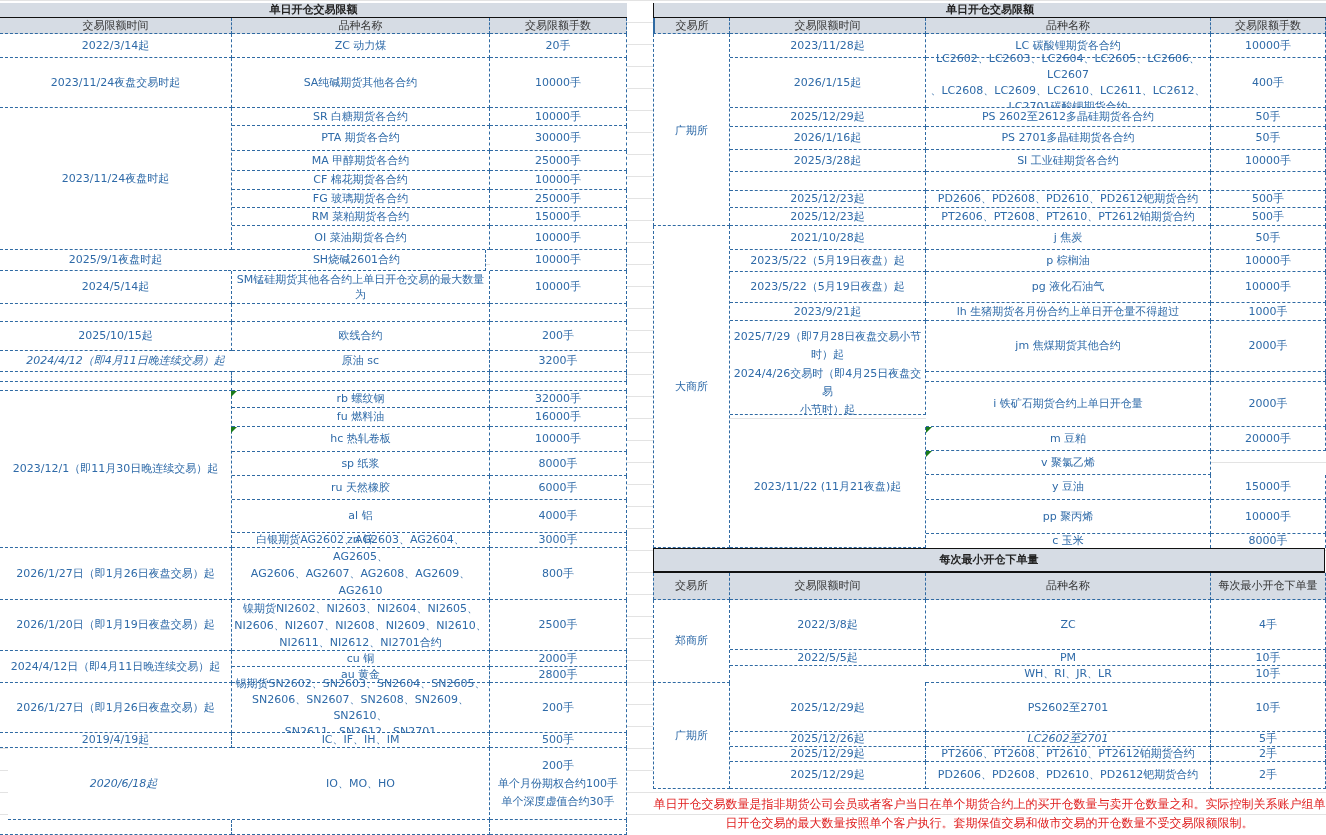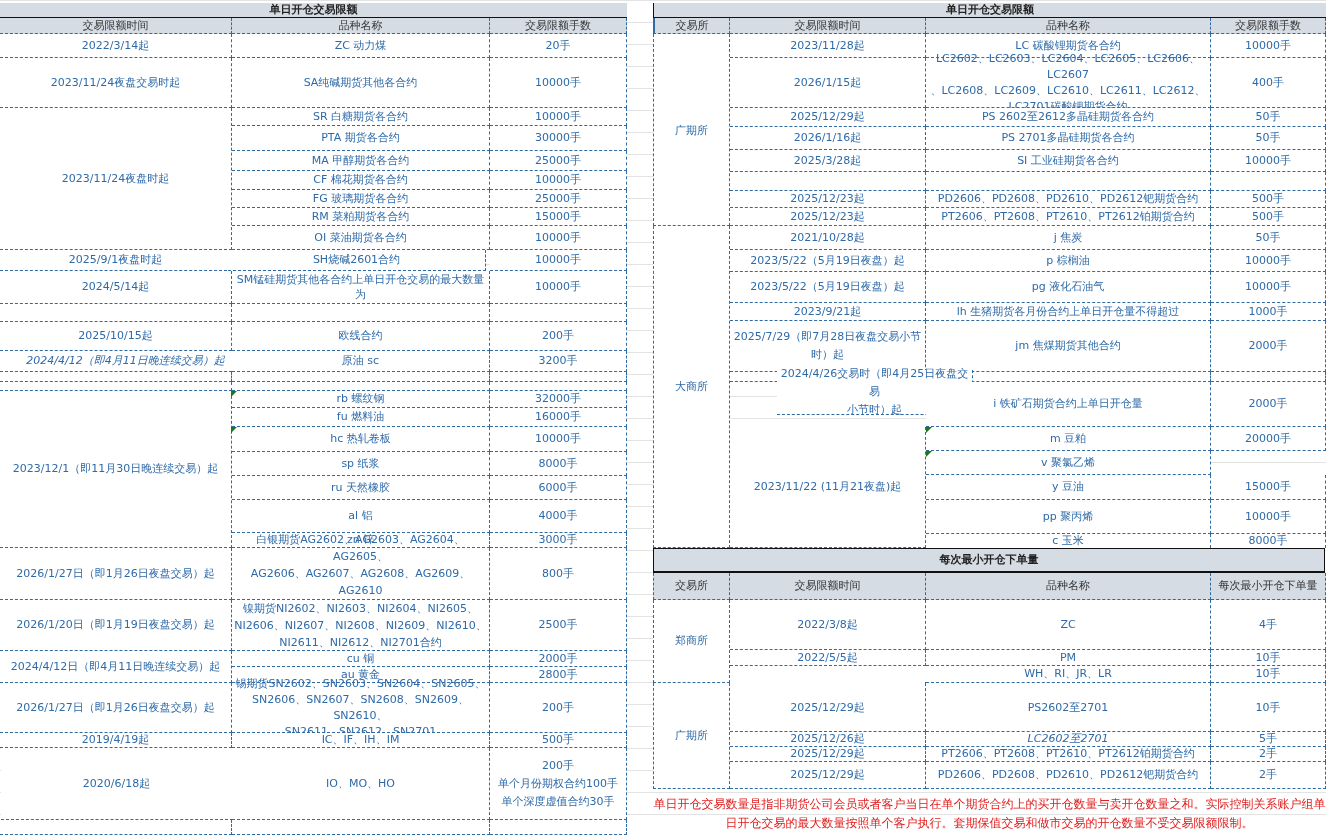--- a/index.html
+++ b/index.html
@@ -118,21 +118,21 @@
 <div class="c" style="left:0;top:683px;width:232px;height:50px;">2026/1/27日（即1月26日夜盘交易）起</div>
 <div class="c" style="left:232px;top:683px;width:258px;height:50px;line-height:16px;">锡期货SN2602、SN2603、SN2604、SN2605、
 SN2606、SN2607、SN2608、SN2609、SN2610、
 SN2611、SN2612、SN2701</div>
 <div class="c" style="left:490px;top:683px;width:137px;height:50px;">200手</div>
 
 <div class="c" style="left:0;top:733px;width:232px;height:15px;">2019/4/19起</div>
 <div class="c" style="left:232px;top:733px;width:258px;height:15px;">IC、IF、IH、IM</div>
 <div class="c" style="left:490px;top:733px;width:137px;height:15px;">500手</div>
 
-<div class="c" style="left:1px;top:748px;width:232px;height:72px;">2020/6/18起</div>
+<div class="c" style="left:8px;top:748px;width:232px;height:72px;font-style:italic;">2020/6/18起</div>
 <div class="c" style="left:232px;top:748px;width:258px;height:72px;">IO、MO、HO</div>
 <div class="c" style="left:490px;top:748px;width:137px;height:72px;line-height:18px;">200手
 单个月份期权合约100手
 单个深度虚值合约30手</div>
 <div class="c" style="left:0;top:820px;width:232px;height:15px;"></div>
 <div class="c" style="left:232px;top:820px;width:258px;height:15px;"></div>
 <div class="c" style="left:490px;top:820px;width:137px;height:15px;"></div>
 
 <div class="c title" style="left:653px;top:3px;width:673px;height:16px;border-right:none;border-left:1px solid #111;">单日开仓交易限额</div>
 <div class="c hdr lborder" style="left:653px;top:18px;width:77px;height:16px;border-left:2px solid #2f6aa3;">交易所</div>
@@ -181,21 +181,21 @@
 <div class="c" style="left:730px;top:303px;width:196px;height:18px;">2023/9/21起</div>
 <div class="c" style="left:926px;top:303px;width:285px;height:18px;">lh 生猪期货各月份合约上单日开仓量不得超过</div>
 <div class="c" style="left:1211px;top:303px;width:115px;height:18px;">1000手</div>
 <div class="c" style="left:730px;top:321px;width:196px;height:51px;">2025/7/29（即7月28日夜盘交易小节
 时）起</div>
 <div class="c" style="left:926px;top:321px;width:285px;height:51px;">jm 焦煤期货其他合约</div>
 <div class="c" style="left:1211px;top:321px;width:115px;height:51px;">2000手</div>
 <div class="c" style="left:730px;top:372px;width:196px;height:10px;"></div>
 <div class="c" style="left:926px;top:372px;width:285px;height:10px;"></div>
 <div class="c" style="left:1211px;top:372px;width:115px;height:10px;"></div>
-<div class="c" style="left:730px;top:370px;width:196px;height:45px;margin-left:47px;">2024/4/26交易时（即4月25日夜盘交易
+<div class="c" style="left:730px;top:370px;width:196px;height:45px;">2024/4/26交易时（即4月25日夜盘交易
 小节时）起</div>
 <div class="c" style="left:926px;top:382px;width:285px;height:45px;">i 铁矿石期货合约上单日开仓量</div>
 <div class="c" style="left:1211px;top:382px;width:115px;height:45px;">2000手</div>
 <div class="c" style="left:730px;top:427px;width:196px;height:121px;">2023/11/22 (11月21夜盘)起</div>
 <div class="c" style="left:926px;top:427px;width:285px;height:24px;">m 豆粕</div>
 <div class="c" style="left:1211px;top:427px;width:115px;height:24px;">20000手</div>
 <div class="c" style="left:926px;top:451px;width:285px;height:24px;">v 聚氯乙烯</div>
 <div class="c" style="left:1211px;top:451px;width:115px;height:24px;margin-top:38px;">18000手</div>
 <div class="c" style="left:926px;top:475px;width:285px;height:25px;">y 豆油</div>
 <div class="c" style="left:1211px;top:475px;width:115px;height:25px;">15000手</div>

